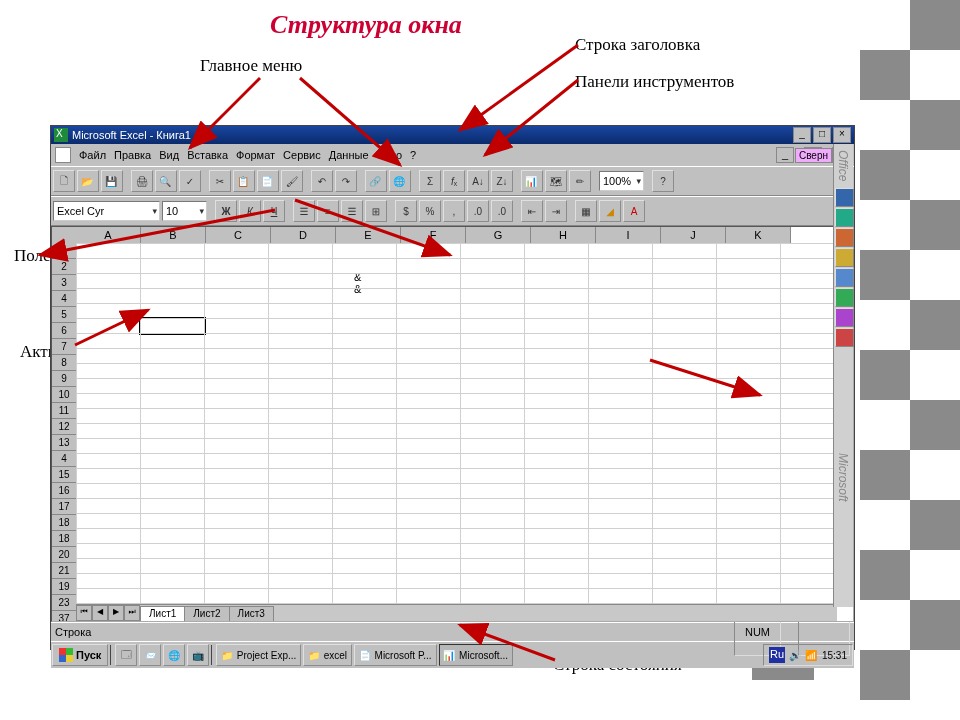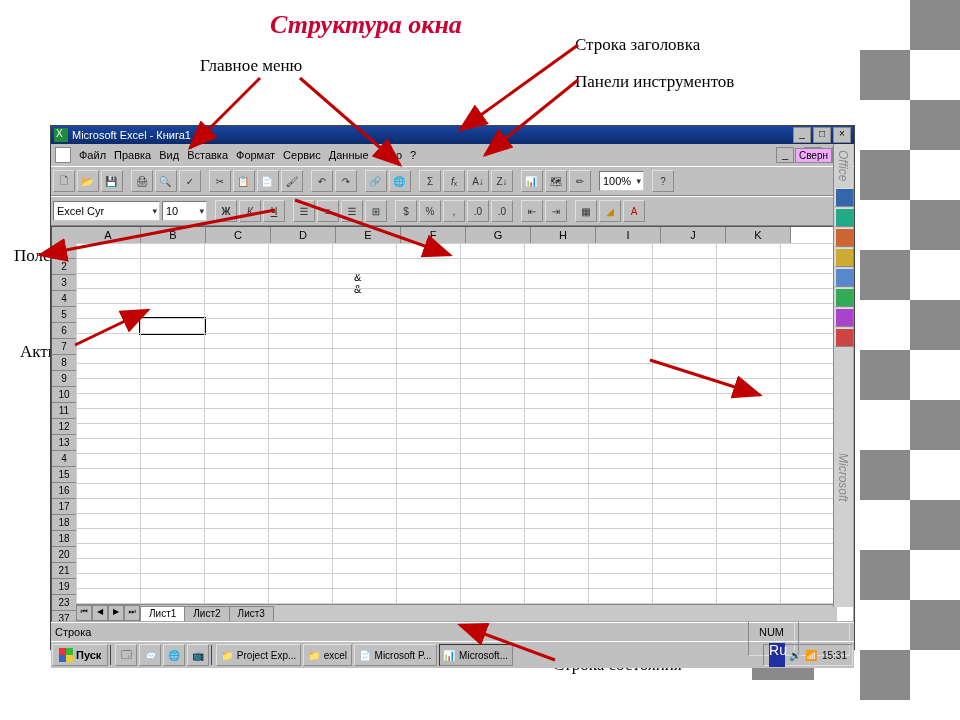--- a/index.html
+++ b/index.html
@@ -42,32 +42,32 @@
 .cells .vline{position:absolute;top:0;bottom:0;width:1px;background:#d0d0d0}
 .active-cell{position:absolute;border:2px solid #000;background:#fff}
 .vscroll{position:absolute;right:0;top:16px;bottom:18px;width:16px;background:#c8c8c8;border-left:1px solid #888}
 .hscroll{position:absolute;left:24px;right:16px;bottom:0;height:16px;background:#c8c8c8;border-top:1px solid #888;display:flex}
 .sheet-tabs{display:flex;align-items:center;background:#c8c8c8}
 .stab{background:#fff;border:1px solid #888;padding:0 8px;height:14px;font-size:10px;line-height:14px;margin-right:-1px;border-bottom:none}
 .stab.inact{background:#c0c0c0}
 .tabbtn{width:14px;height:14px;background:#c0c0c0;border:1px solid #888;text-align:center;font-size:8px;line-height:12px}
 .status{height:18px;background:#c0c0c0;border-top:1px solid #fff;display:flex;align-items:center;padding:0 4px;font-size:11px}
 .status .sp{flex:1}
-.status .box{border:1px inset #ddd;padding:16px 10px;height:14px;line-height:14px;margin-left:3px}
+.status .box{border:1px inset #ddd;padding:16px 10px;height:14px;line-height:14px;margin-left:17px}
 .taskbar{height:24px;background:#c0c0c0;border-top:1px solid #fff;display:flex;align-items:center;padding:1px;gap:2px}
 .start{height:20px;background:#c0c0c0;border:1px outset #e0e0e0;padding:0 6px;display:flex;align-items:center;gap:3px;font-size:11px;font-weight:bold}
 .start .winlogo{width:14px;height:14px;display:grid;grid-template-columns:7px 7px;grid-template-rows:7px 7px}
 .start .winlogo span:nth-child(1){background:#e33}
 .start .winlogo span:nth-child(2){background:#3b3}
 .start .winlogo span:nth-child(3){background:#36c}
 .start .winlogo span:nth-child(4){background:#ec3}
 .tskbtn{height:20px;background:#c0c0c0;border:1px outset #e0e0e0;padding:0 4px;display:flex;align-items:center;gap:3px;font-size:10px;max-width:95px;overflow:hidden}
 .tskbtn.act{border:1px inset #888;background:#b8b8b8}
 .tray{height:20px;border:1px inset #ddd;padding:0 5px;display:flex;align-items:center;gap:4px;font-size:10px;margin-left:auto}
-.tray .lang{background:#2030a0;color:#fff;width:16px;height:24px;text-align:center;line-height:14px;font-size:14px}
+.tray .lang{background:#2030a0;color:#fff;width:16px;height:16px;text-align:center;line-height:14px;font-size:11px}
 .office-bar{position:absolute;right:1px;top:18px;width:19px;bottom:42px;background:#d0d0d0;border-left:1px solid #888}
 .office-bar .lab{writing-mode:vertical-rl;font-size:12px;color:#888;padding:6px 2px;font-style:italic}
 .office-bar .obt{width:17px;height:17px;margin:1px;background:#c8c8c8;border:1px outset #ddd}
 
 svg.arrows{position:absolute;left:0;top:0;width:960px;height:720px;pointer-events:none;z-index:5}
 .arrow-line{stroke:#c00000;stroke-width:3;fill:none}
 .arrow-head{fill:#c00000}
 </style>
 </head>
 <body>

